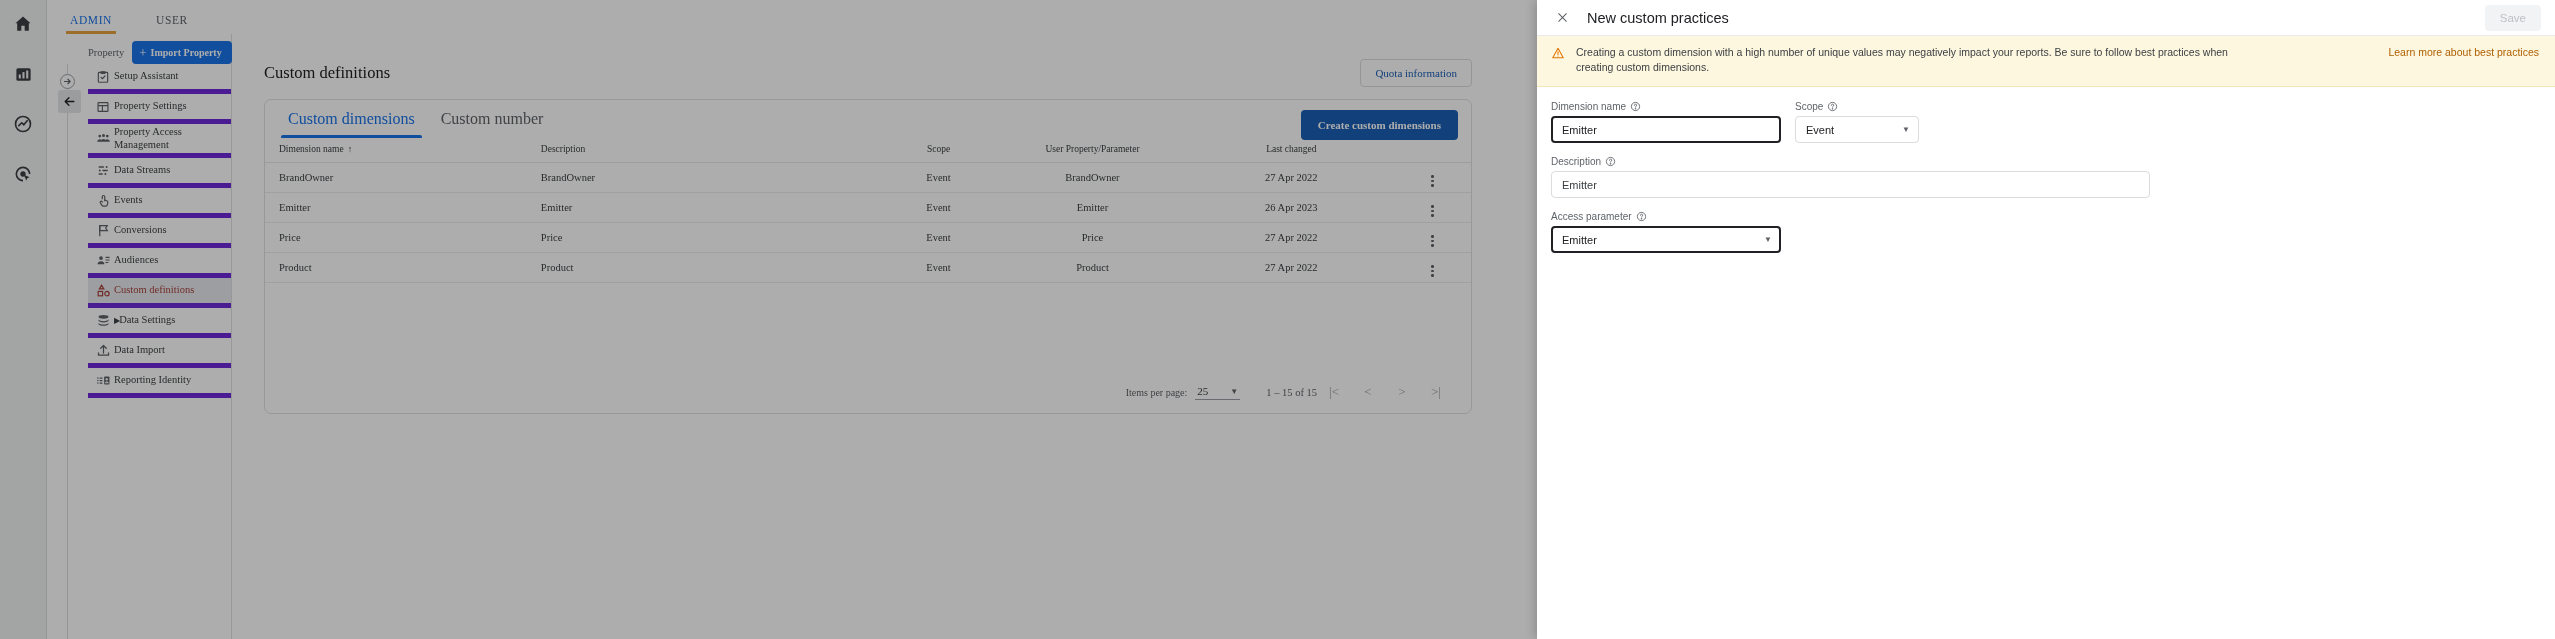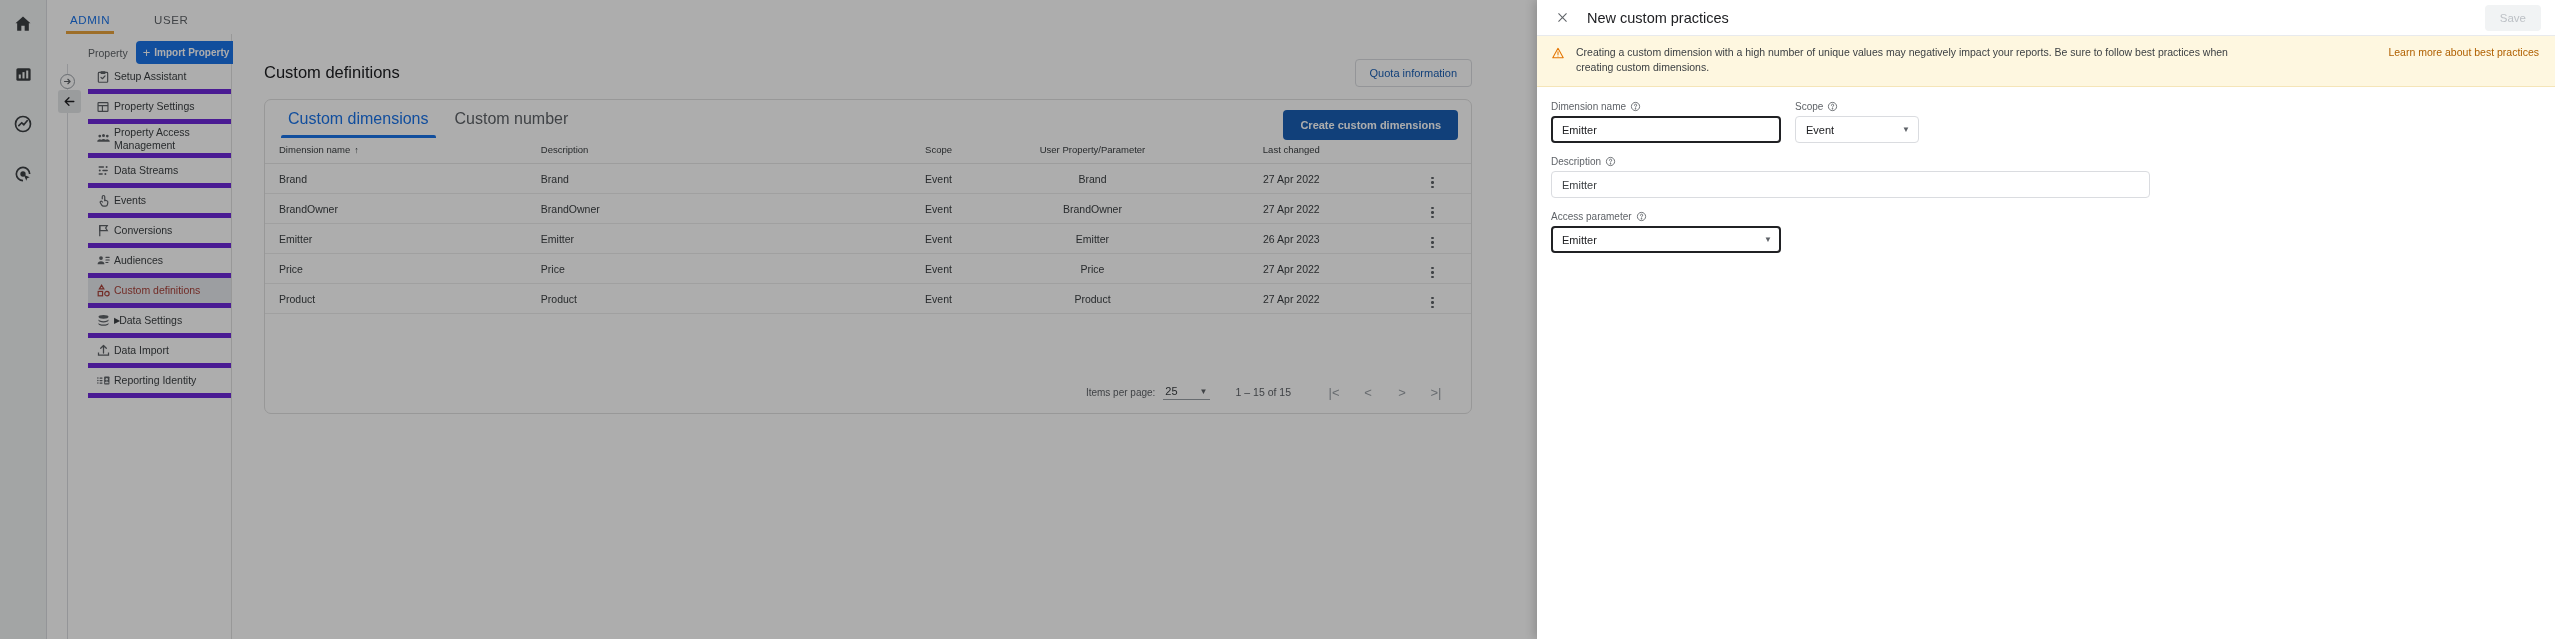--- a/index.html
+++ b/index.html
@@ -8,20 +8,21 @@
     font-family: "Liberation Sans", sans-serif;
     overflow: hidden;
     background: #ffffff;
   }
   #app { position: relative; width: 2555px; height: 639px; }
 
   
   .backdrop {
     position: absolute; inset: 0;
     background: #ffffff;
+    font-family: Liberation Serif, serif;
   }
   .dim-overlay {
     position: absolute; left: 0; top: 0; width: 1537px; height: 639px;
     background: rgba(0,0,0,0.32);
     z-index: 50; pointer-events: none;
   }
 
   
   .rail {
     position: absolute; left: 0; top: 0; width: 47px; height: 639px;
@@ -175,21 +176,21 @@
     display: flex; align-items: center; justify-content: flex-end;
     gap: 0; padding-right: 18px; font-size: 10px; color: #5f6368;
   }
   .ipp-label { margin-right: 8px; }
   .ipp-select {
     display:flex; align-items:center; gap: 22px;
     border-bottom: 1px solid #9aa0a6; padding: 1px 2px 2px 2px;
     font-size: 11px; color: #3c4043; cursor:pointer; margin-right: 26px;
   }
   .ipp-caret { font-size: 8px; color:#5f6368; }
-  .range { margin-right: 26px; font-size: 10.5px; color:#5f6368; }
+  .range { font-size: 10.5px; color:#5f6368; }
   .pbtn { width: 34px; text-align:center; font-size: 13px; color:#9aa0a6; cursor:pointer; }
 
   
   .panel {
     position: absolute; right: 0; top: 0; width: 1018px; height: 639px;
     background: #fff; box-shadow: -2px 0 10px rgba(0,0,0,.2);
     z-index: 100;
   }
   .panel-head {
     height: 36px; display: flex; align-items: center;
@@ -467,32 +468,20 @@
                 <span>Dimension name</span><span class="sortarrow">↑</span>
               </th>
               <th class="col-desc">Description</th>
               <th class="col-scope ctr">Scope</th>
               <th class="col-param ctr">User Property/Parameter</th>
               <th class="col-date ctr">Last changed</th>
               <th class="col-menu"></th>
             </tr>
           </thead>
           <tbody>
-            <tr>
-              <td class="col-name">Brand</td>
-              <td class="col-desc">Brand</td>
-              <td class="col-scope ctr" style="text-align:center">Event</td>
-              <td class="col-param ctr" style="text-align:center">Brand</td>
-              <td class="col-date ctr" style="text-align:center">27 Apr 2022</td>
-              <td class="col-menu"><span class="kebab">
-                    <i></i>
-                    <i></i>
-                    <i></i>
-                  </span></td>
-            </tr>
             <tr>
               <td class="col-name">BrandOwner</td>
               <td class="col-desc">BrandOwner</td>
               <td class="col-scope ctr" style="text-align:center">Event</td>
               <td class="col-param ctr" style="text-align:center">BrandOwner</td>
               <td class="col-date ctr" style="text-align:center">27 Apr 2022</td>
               <td class="col-menu"><span class="kebab">
                     <i></i>
                     <i></i>
                     <i></i>

